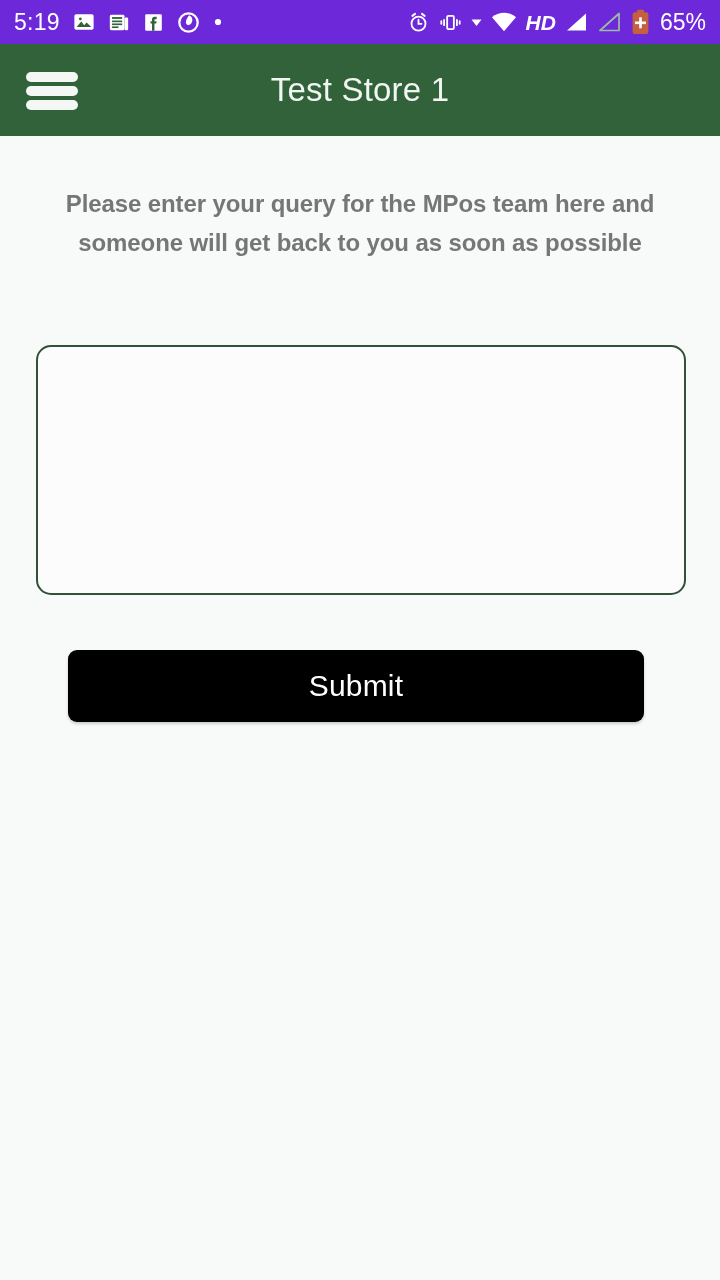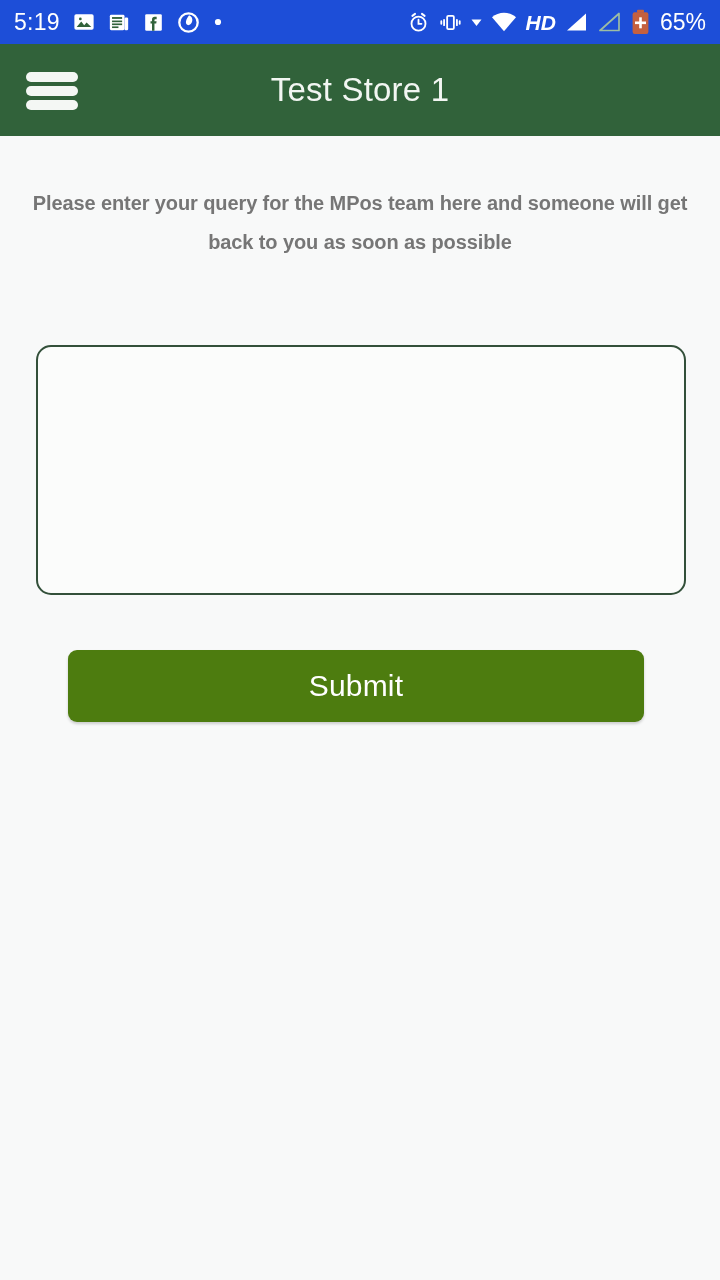--- a/index.html
+++ b/index.html
@@ -7,21 +7,21 @@
     width:720px; height:1280px;
     background:#f8f9f9;
     font-family:"Liberation Sans", sans-serif;
     overflow:hidden;
   }
   #app { position:relative; width:720px; height:1280px; background:#f8f9f9; }
 
   
   .statusbar{
     position:absolute; top:0; left:0; width:720px; height:44px;
-    background:#1d4ed8; color:#ffffff;
+    background:#6d28d9; color:#ffffff;
     display:flex; align-items:center; padding:0 14px;
   }
   .sb-left{ display:flex; align-items:center; gap:13px; }
   .sb-right{ margin-left:auto; display:flex; align-items:center; gap:9px; }
   .sb-clock{ font-size:23px; font-weight:400; letter-spacing:.3px; line-height:1; }
   .sb-batt-pct{ font-size:23px; font-weight:400; line-height:1; margin-left:1px; }
   .ic{ display:inline-flex; align-items:center; justify-content:flex-end; }
 
   
   .appbar{
@@ -44,40 +44,40 @@
     display:flex; align-items:center; justify-content:center;
     color:#f2f6f2; font-size:33px; font-weight:400; letter-spacing:.2px;
   }
 
   
   .content{ position:absolute; top:136px; left:0; width:720px; height:1144px; background:#f8f9f9; }
 
   .instruction{
     position:absolute; top:48px; left:26px; width:668px;
     text-align:center;
-    color:#767676; font-size:20px; font-weight:bold; line-height:39px;
+    color:#767676; font-size:24px; font-weight:bold; line-height:39px;
     letter-spacing:-.1px;
   }
 
   .query-box{
     position:absolute; left:36px; top:209px;
     width:650px; height:250px;
     background:#fbfcfb;
     border:2px solid #33503a;
     border-radius:15px;
     font-family:"Liberation Sans", sans-serif;
     font-size:26px; color:#333; padding:16px 18px;
     resize:none; outline:none;
   }
   .query-box::placeholder{ color:#b5b5b5; }
 
   .submit-btn{
     position:absolute; left:68px; top:514px;
     width:576px; height:72px;
-    background:#4d7c0f; border:none; border-radius:9px;
+    background:#000000; border:none; border-radius:9px;
     color:#ffffff; font-family:"Liberation Sans", sans-serif;
     font-size:30px; font-weight:400; letter-spacing:.2px;
     cursor:pointer;
     box-shadow:0 2px 3px rgba(0,0,0,.18);
   }
 </style>
 </head>
 <body>
 
 <div id="app">

